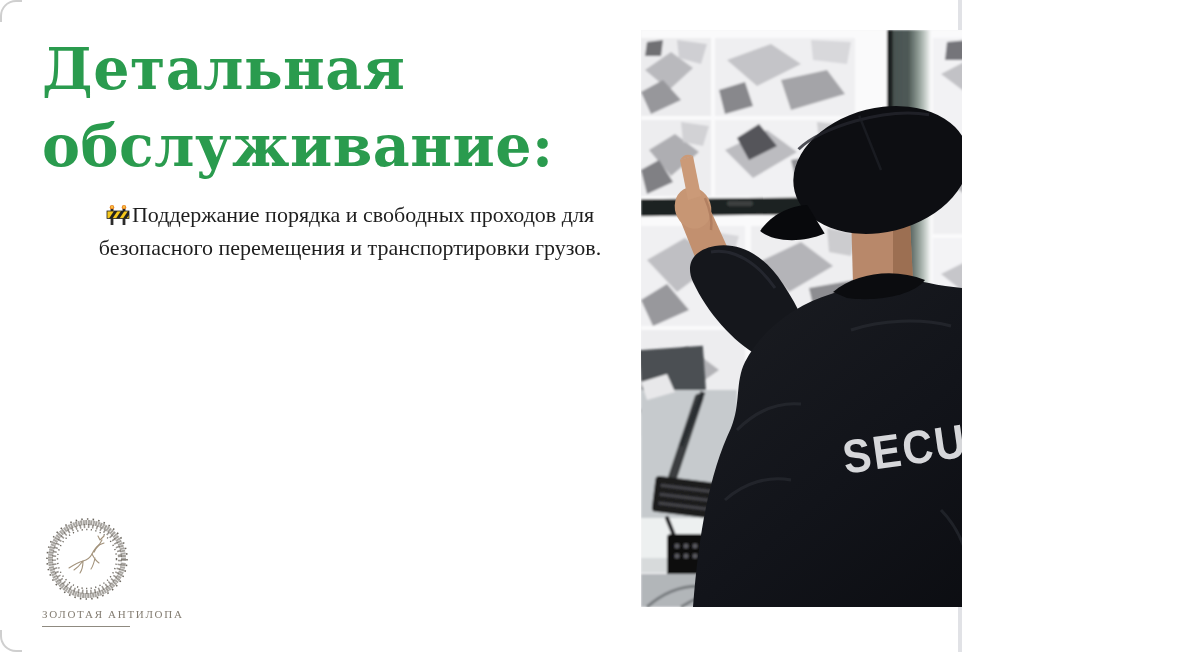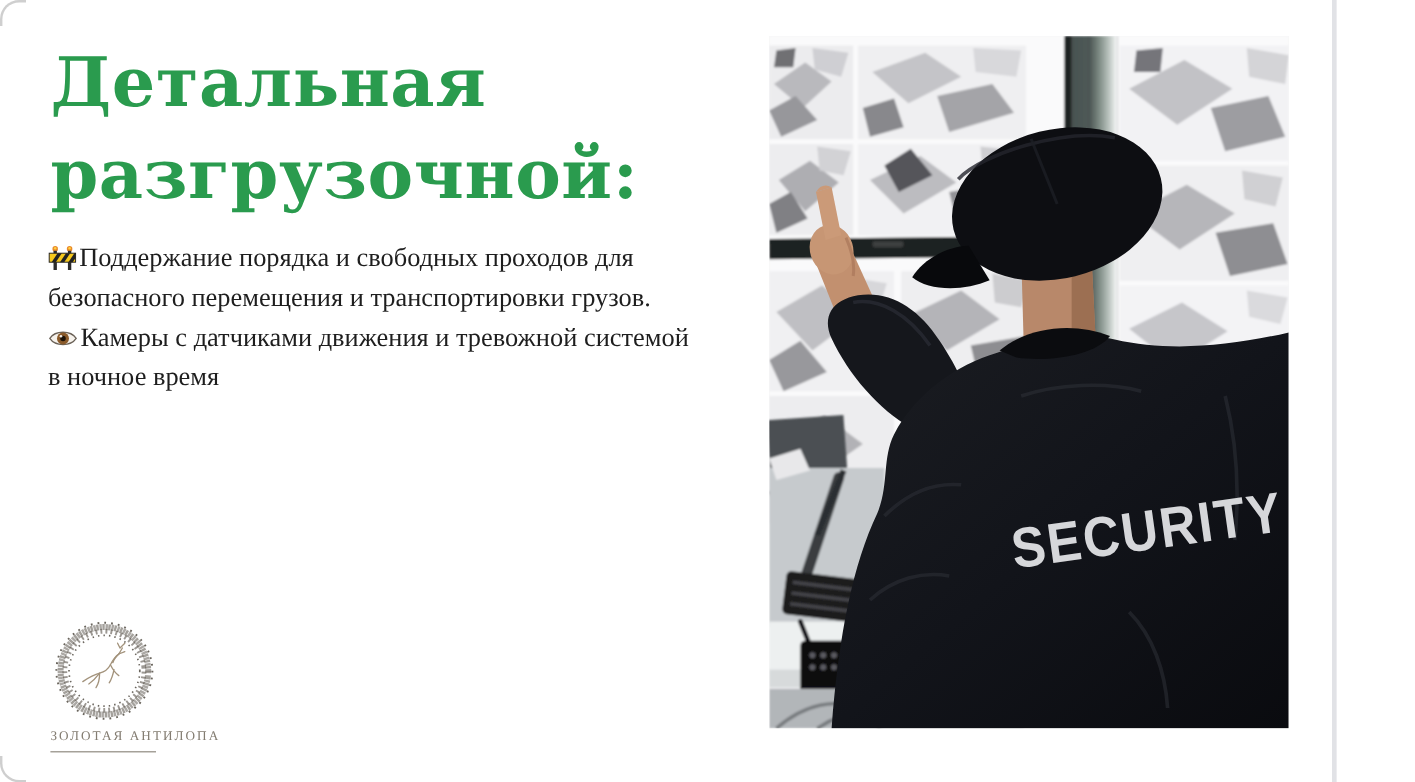--- a/index.html
+++ b/index.html
@@ -1,35 +1,35 @@
 <!DOCTYPE html>
 <html><head>
 <meta charset="utf-8">
 <style>
   html,body{margin:0;padding:0;background:#ffffff;}
   .slide{
-    position:relative;width:1114px;height:652px;background:#ffffff;
+    position:relative;width:962px;height:652px;background:#ffffff;
     overflow:hidden;font-family:"Liberation Serif",serif;
   }
   
   .corner{position:absolute;width:20px;height:20px;border:2px solid rgba(60,60,60,.45);opacity:.55;}
   .corner.tl{left:0;top:0;border-right:none;border-bottom:none;border-top-left-radius:16px;}
   .corner.bl{left:0;bottom:0;border-right:none;border-top:none;border-bottom-left-radius:16px;}
   .right-strip{position:absolute;top:0;right:0;width:4px;height:652px;background:#e1e2e6;}
 
   .title{
     position:absolute;left:42px;top:30px;margin:0;
     font-family:"DejaVu Serif","Liberation Serif",serif;
     font-weight:700;font-size:57px;line-height:77px;letter-spacing:.5px;
   }
   .title span{display:block;}
 
   .bullets{
     position:absolute;left:40px;top:198px;width:620px;
-    font-size:22px;line-height:33px;color:#1e1e1e;
+    font-size:22px;line-height:33px;color:#1e1e1e;text-align:center;
   }
   .bullets p{margin:0;}
   .btext{white-space:pre-wrap;}
   .bicon{display:inline-block;vertical-align:-4px;margin-right:2px;}
   .bicon.gap{margin-right:8px;}
   .bicon svg{display:block;}
 
   .logo{position:absolute;left:42px;top:516px;width:100px;}
   .logo-art{display:block;margin-left:2px;}
   .logo-name{
@@ -52,44 +52,37 @@
 <body>
 
 <div class="slide">
 
   <div class="corner tl"></div>
   <div class="corner bl"></div>
   <div class="right-strip"></div>
 
   <h1 class="title" id="titleBox" style="color: rgb(42, 155, 78);">
     <span>Детальная</span>
-    <span>разгрузочной:</span>
+    <span>обслуживание:</span>
   </h1>
 
   <div class="bullets" id="bullets">
       <p><span class="bicon"><svg width="24" height="22" viewBox="0 0 24 22">
             <circle cx="6" cy="3.4" r="2.3" fill="#e8892a"></circle>
             <circle cx="18" cy="3.4" r="2.3" fill="#e8892a"></circle>
             <circle cx="6" cy="2.9" r="1" fill="#ffd23f"></circle>
             <circle cx="18" cy="2.9" r="1" fill="#ffd23f"></circle>
             <rect x="4.6" y="5" width="2.8" height="16" fill="#2b2b2b"></rect>
             <rect x="16.6" y="5" width="2.8" height="16" fill="#2b2b2b"></rect>
             <rect x="1" y="7" width="22" height="7.5" fill="#f6c81c" stroke="#222" stroke-width=".8"></rect>
             <polygon points="3,14.5 8,7 11.5,7 6.5,14.5" fill="#222"></polygon>
             <polygon points="10,14.5 15,7 18.5,7 13.5,14.5" fill="#222"></polygon>
             <polygon points="17,14.5 22,7 23,7 23,11 20.5,14.5" fill="#222"></polygon>
           </svg></span><span class="btext">Поддержание порядка и свободных проходов для
 безопасного перемещения и транспортировки грузов.</span></p>
-      <p><span class="bicon"><svg width="25" height="20" viewBox="0 0 25 20">
-            <path d="M1.5 10 C6 3.2 19 3.2 23.5 10 C19 16.8 6 16.8 1.5 10 Z" fill="#f6f2ec" stroke="#6b6258" stroke-width="1.1"></path>
-            <circle cx="12.5" cy="10" r="5" fill="#8a5a2a"></circle>
-            <circle cx="12.5" cy="10" r="2.3" fill="#1c1208"></circle>
-            <circle cx="10.8" cy="8.2" r="1.1" fill="#fff" opacity=".9"></circle>
-          </svg></span><span class="btext">Камеры с датчиками движения и тревожной системой
-в ночное время</span></p>
     </div>
 
   <div class="logo">
     <svg class="logo-art" width="86" height="86" viewBox="0 0 86 86">
       <g fill="none" stroke="#5a544b">
         <circle cx="43" cy="43" r="40" stroke-width="1.6" stroke-dasharray="1.5 4.2" opacity=".9"></circle>
         <circle cx="43" cy="43" r="36.5" stroke-width="5" stroke-dasharray="2 3" opacity=".55"></circle>
         <circle cx="43" cy="43" r="36.5" stroke-width="5" stroke-dasharray="2 3" stroke-dashoffset="2.5" opacity=".5" transform="rotate(8 43 43)"></circle>
         <circle cx="43" cy="43" r="33" stroke-width="4" stroke-dasharray="1.6 2.6" opacity=".6" transform="rotate(-6 43 43)"></circle>
         <circle cx="43" cy="43" r="29.5" stroke-width="1.4" stroke-dasharray="1.2 3.4" opacity=".9"></circle>

